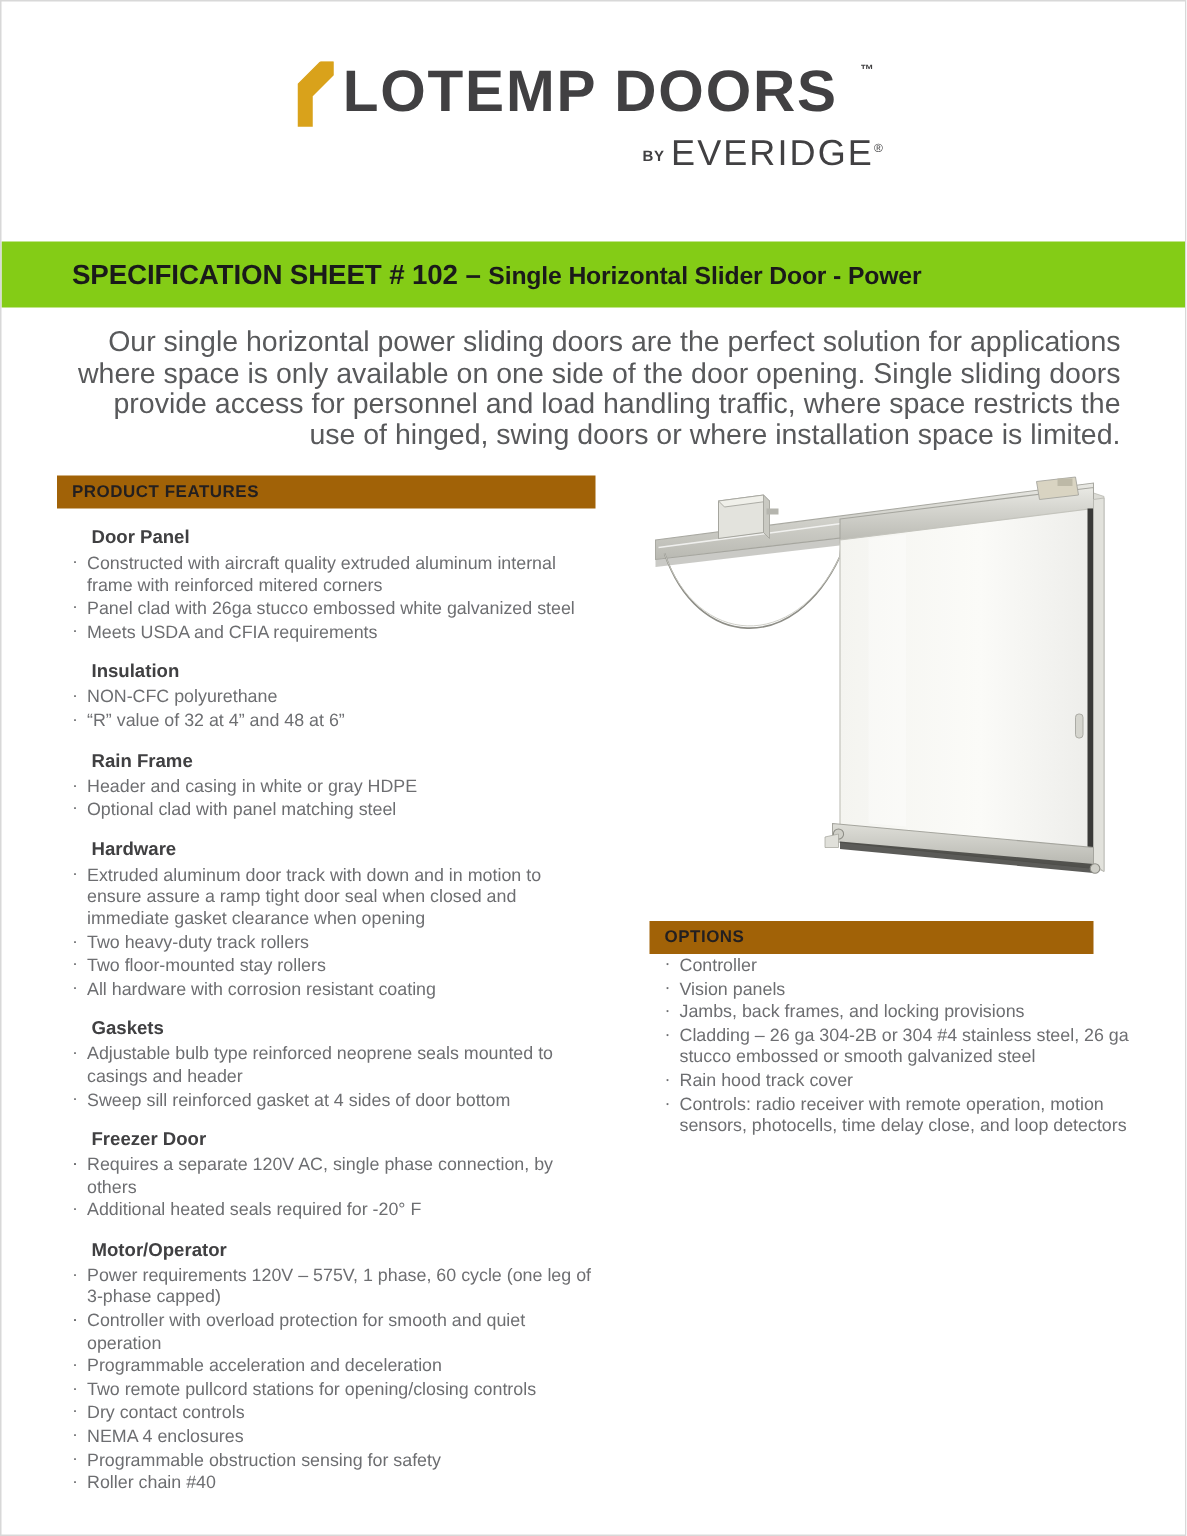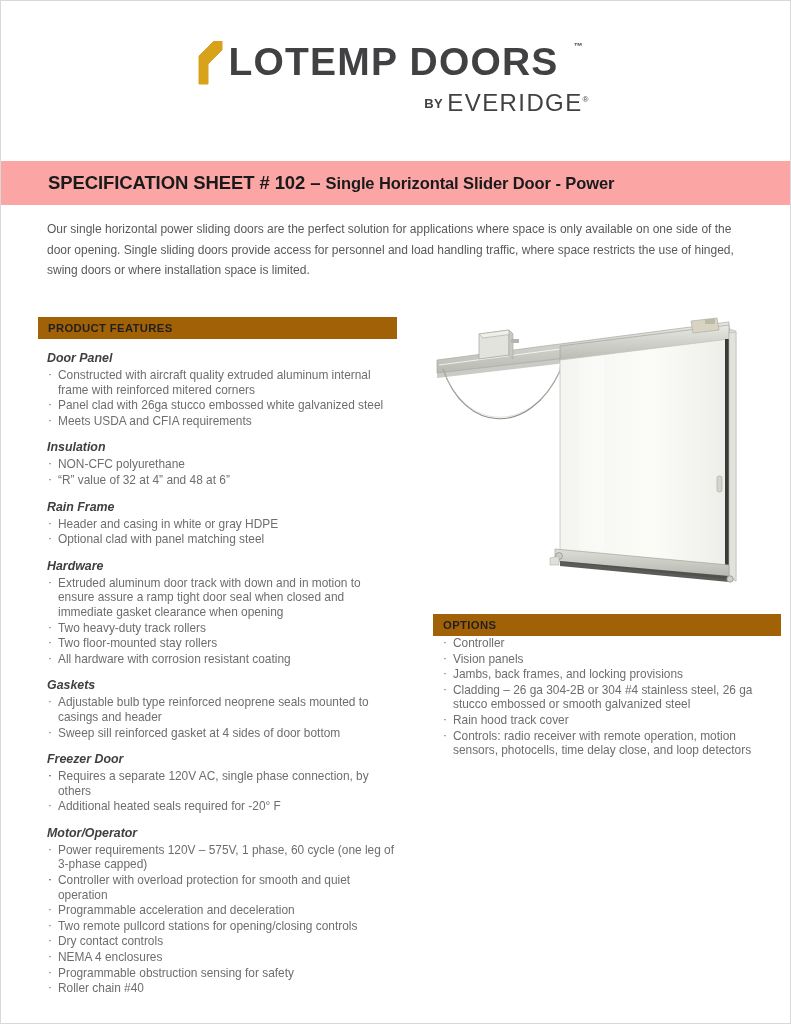--- a/index.html
+++ b/index.html
@@ -63,21 +63,21 @@
     font-weight: bold;
   }
   .logo-sub {
     position: absolute;
     right: 8px;
     top: 50px;
     white-space: nowrap;
     color: #414042;
   }
   .logo-sub .by {
-    font-size: 13px;
+    font-size: 10px;
     font-weight: bold;
     letter-spacing: 0.3px;
     vertical-align: 3px;
   }
   .logo-sub .everidge {
     font-size: 24px;
     font-weight: normal;
     letter-spacing: 1.4px;
   }
   .logo-sub .reg {
@@ -85,21 +85,21 @@
     vertical-align: 9px;
   }
 
   
   .title-bar {
     position: absolute;
     top: 160px;
     left: 0;
     width: 791px;
     height: 44px;
-    background: #fca5a5;
+    background: #84cc16;
     display: flex;
     align-items: center;
   }
   .title-text {
     margin-left: 47px;
     color: #1a1a1a;
     font-size: 17.5px;
     font-weight: bold;
     letter-spacing: -0.1px;
     white-space: nowrap;
@@ -110,22 +110,22 @@
   .title-text .sub {
     font-size: 16.5px;
   }
 
   
   .intro {
     position: absolute;
     top: 218px;
     left: 46px;
     width: 700px;
-    text-align: left;
-    font-size: 12px;
+    text-align: right;
+    font-size: 19px;
     line-height: 20.5px;
     color: #58595b;
   }
 
   
   .bar {
     background: #a16207;
     display: flex;
     align-items: center;
     height: 22px;
@@ -147,32 +147,31 @@
   }
   .col-left .bar { width: 359px; }
 
   
   .col-right {
     position: absolute;
     top: 613px;
     left: 432px;
     width: 320px;
   }
-  .col-right .bar { width: 348px; }
+  .col-right .bar { width: 296px; }
 
   
   .group { margin-top: 11px; }
   .group:first-of-type { margin-top: 11px; }
   .group-title {
     font-size: 12.4px;
     font-weight: bold;
     color: #404042;
-    margin: 0 0 2px 9px;
+    margin: 0 0 2px 23px;
     line-height: 16px;
-    font-style: italic;
   }
   ul.feat {
     list-style: none;
     margin: 0;
     padding: 0 0 0 9px;
   }
   ul.feat li {
     position: relative;
     padding-left: 11px;
     font-size: 11.9px;

